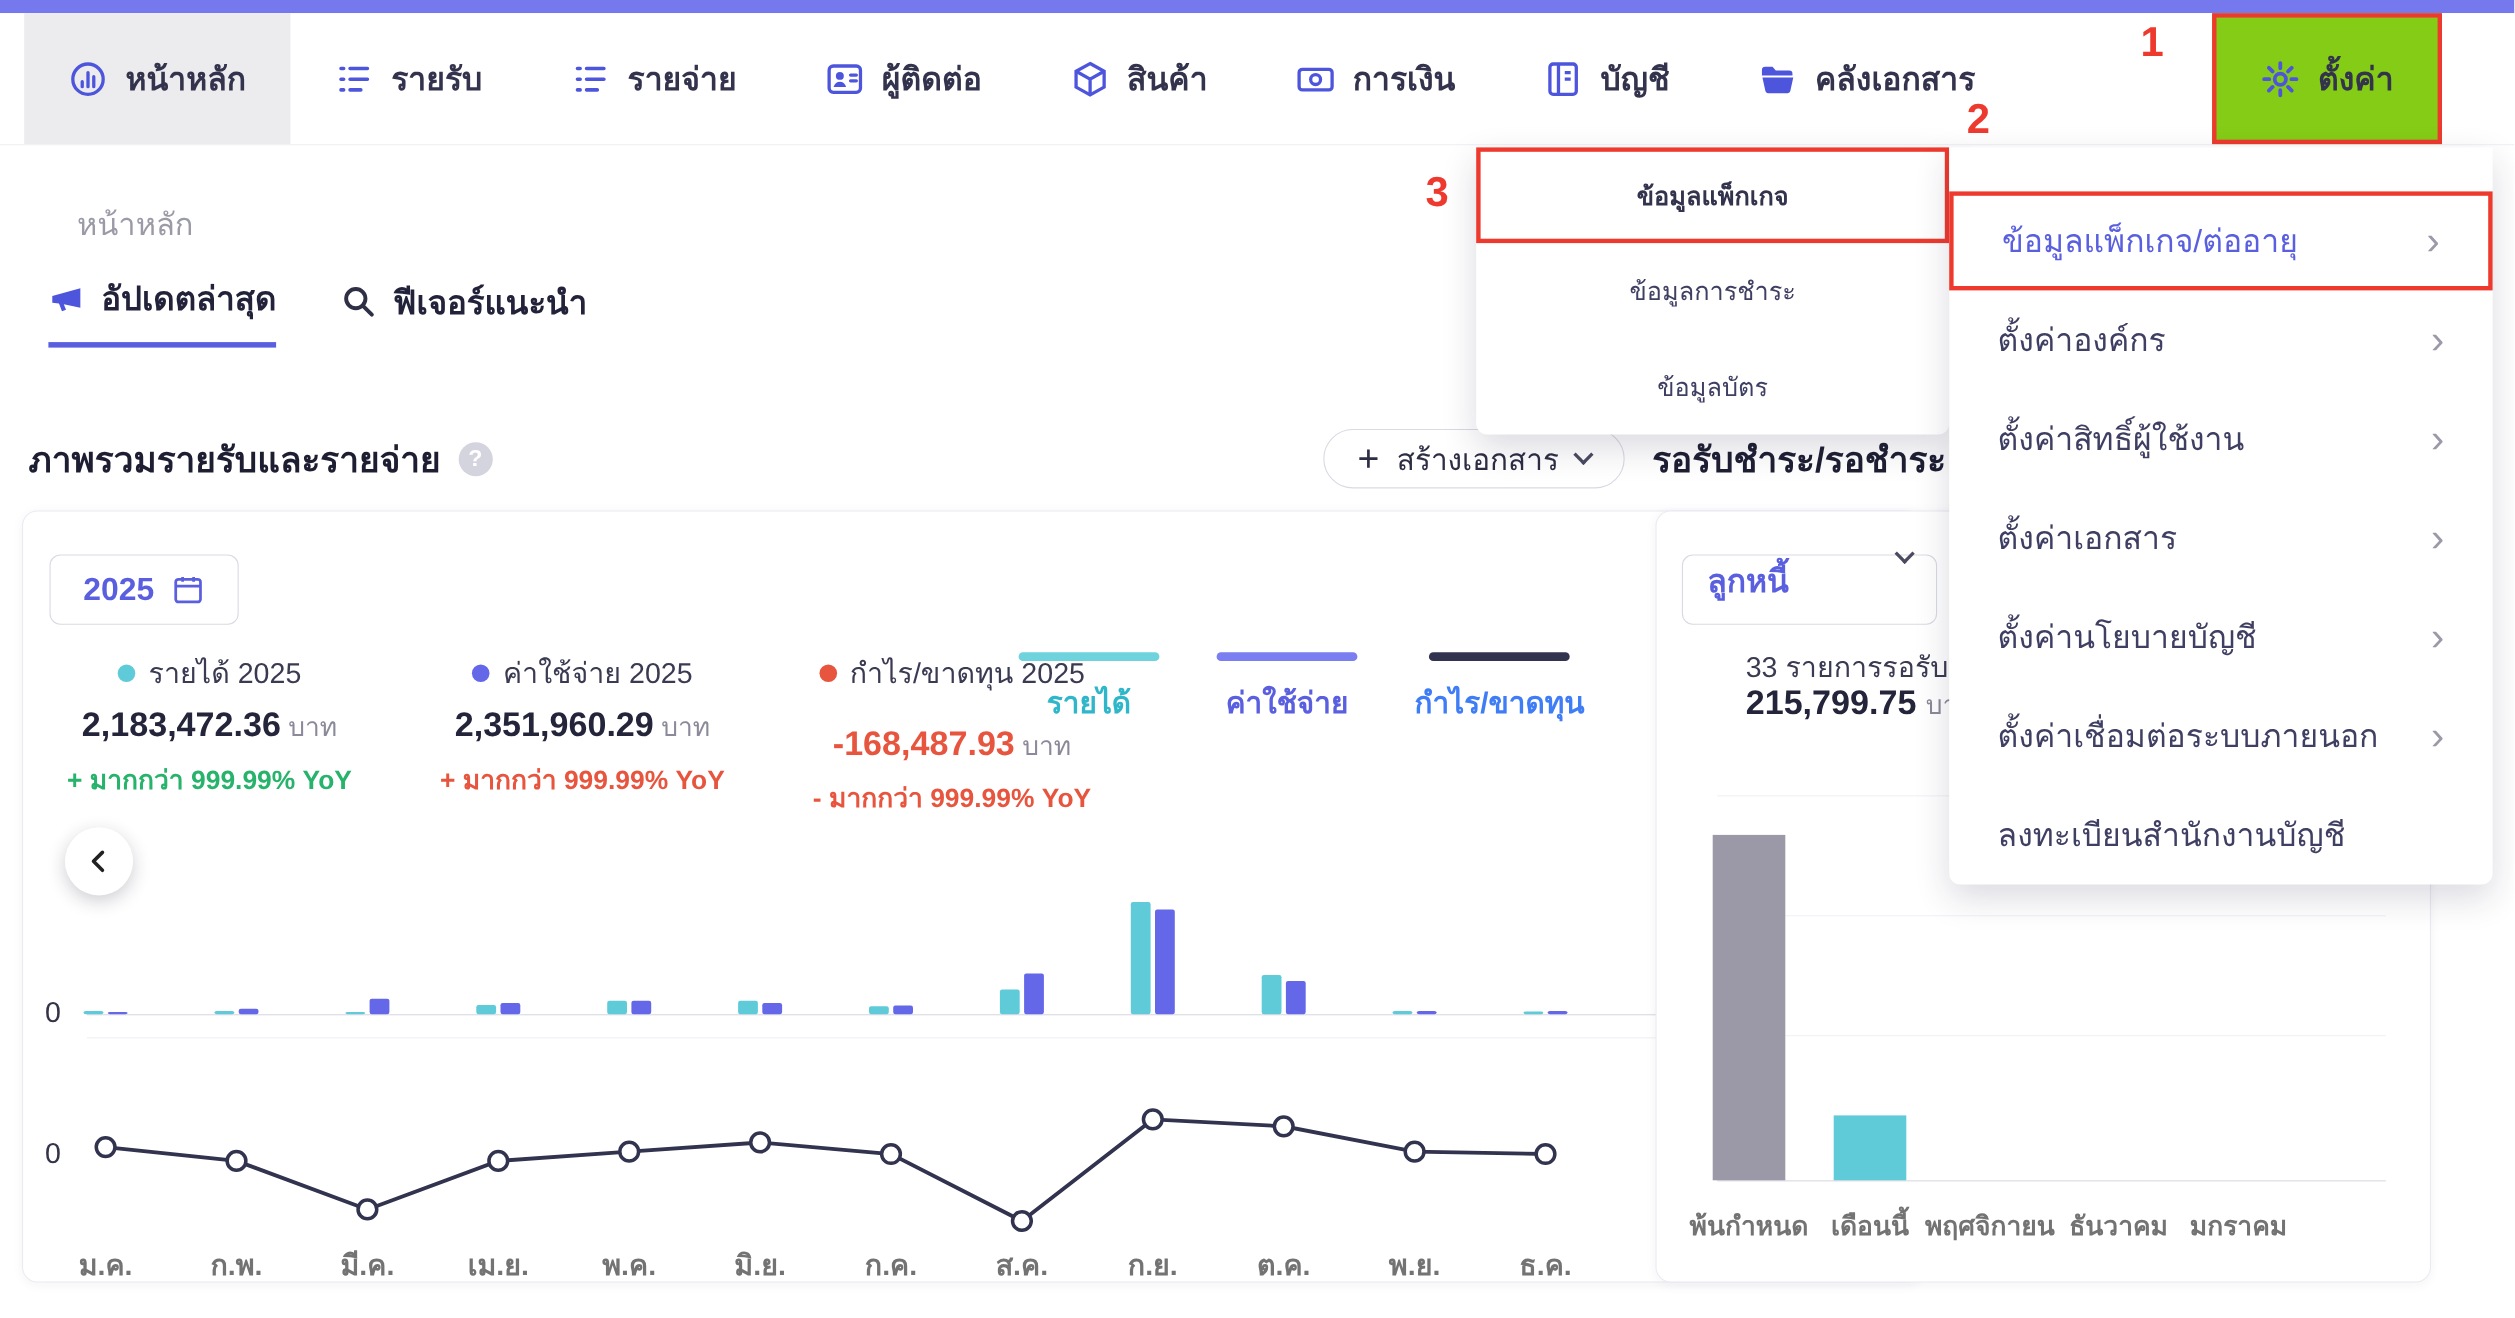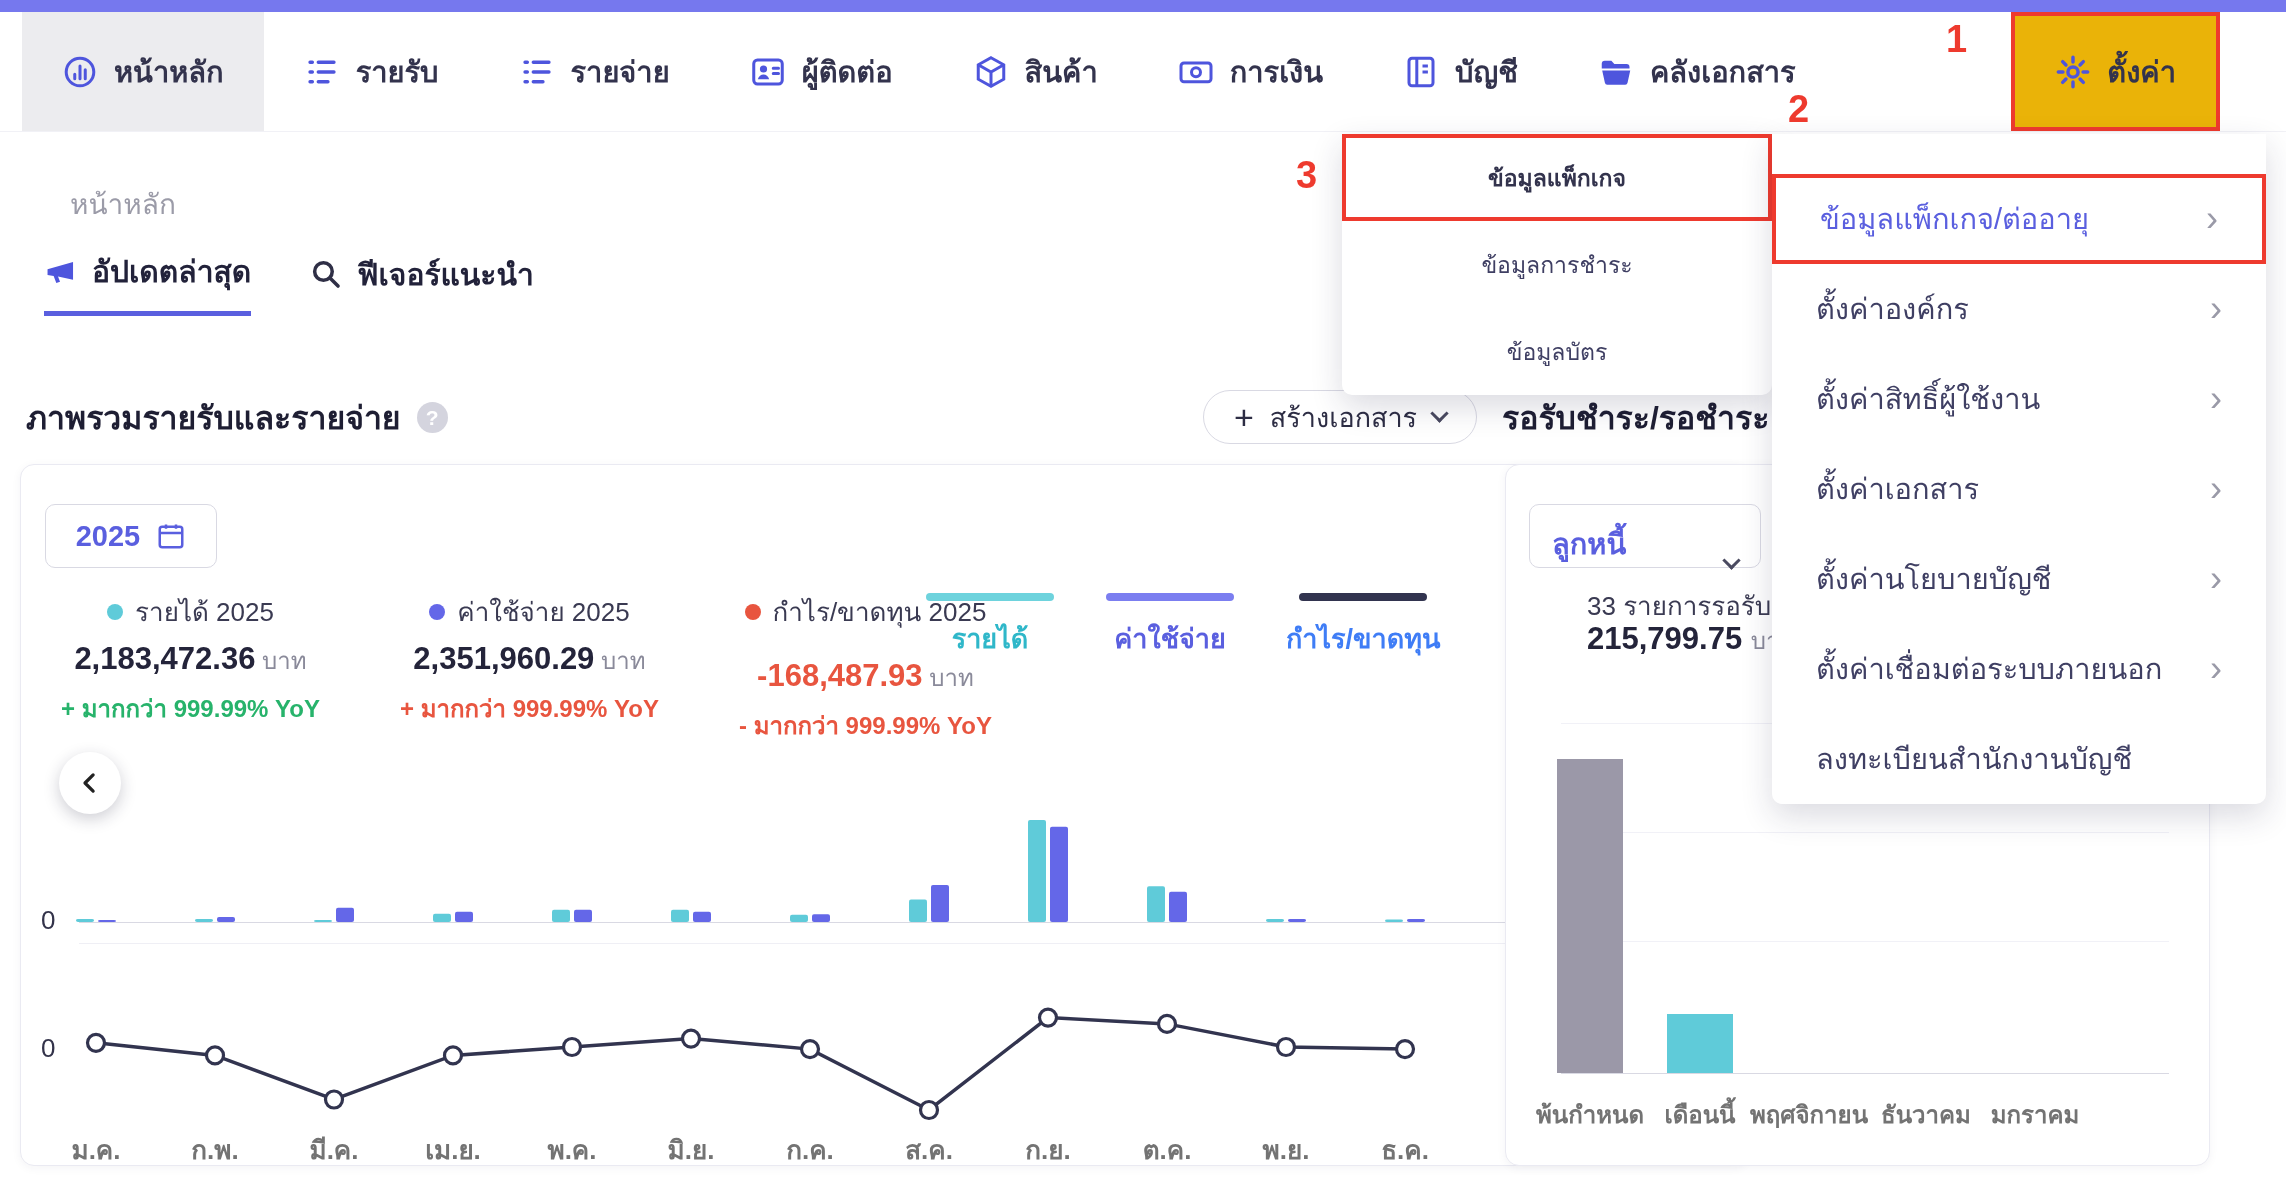--- a/index.html
+++ b/index.html
@@ -7,21 +7,21 @@
   #app { position:relative; width:2286px; height:1198px; background:#fff; overflow:hidden;
          font-family:"Liberation Sans", sans-serif; color:#2c2c44; }
 
   .topstrip { position:absolute; top:0; left:0; width:100%; height:12px; background:#7678ee; }
 
   .navbar { position:absolute; top:12px; left:0; right:0; height:120px; background:#fff;
             display:flex; align-items:stretch; padding-left:22px; border-bottom:1px solid #f1f1f6; }
   .nav-item { display:flex; align-items:center; gap:16px; padding:0 40px; font-size:29px; font-weight:600;
               color:#33334d; cursor:pointer; white-space:nowrap; }
   .nav-item.active { background:#ececef; }
-  .nav-item.red-frame { background:#eab308; border:4px solid #ee3a2e; margin-left:auto; margin-right:66px; }
+  .nav-item.red-frame { background:#84cc16; border:4px solid #ee3a2e; margin-left:auto; margin-right:66px; }
   .nav-icon { width:36px; height:36px; color:#4e55dd; display:inline-flex; flex:none; }
   .nav-icon svg, .tab-icon svg, .cal svg, .prev-icon svg { width:100%; height:100%; }
 
   .breadcrumb { position:absolute; left:70px; top:182px; font-size:28px; color:#9b9ba8; }
 
   .tabs { position:absolute; left:44px; top:248px; display:flex; gap:58px; }
   .tab { display:flex; align-items:center; gap:14px; font-size:30px; font-weight:700; color:#22223a;
          padding-bottom:16px; cursor:pointer; white-space:nowrap; }
   .tab.active { border-bottom:5px solid #5a5fdf; }
   .tab-icon { width:34px; height:34px; display:inline-flex; }
@@ -78,21 +78,21 @@
   .zero-line { left:20px; top:568px; }
 
   #barsSvg { position:absolute; left:0; top:295px; }
   #lineSvg { position:absolute; left:0; top:495px; }
   .gridline { position:absolute; height:1px; }
 
   .month-label, .cat-label { position:absolute; text-align:center; font-size:26px; color:#737373; font-weight:600; white-space:nowrap; }
   .cat-label { font-size:24px; }
 
   .debtor-select { position:absolute; left:23px; top:39px; width:232px; height:64px; border:1px solid #d9d9e3;
-                   border-radius:10px; background:#fff; display:flex; align-items:flex-end; justify-content:space-between;
+                   border-radius:10px; background:#fff; display:flex; align-items:flex-start; justify-content:space-between;
                    padding:0 22px; font-size:29px; font-weight:700; color:#5a5fdf; font-family:inherit; cursor:pointer; }
   .pending-count { position:absolute; left:81px; top:120px; font-size:26px; color:#3a3a52; white-space:nowrap; }
   .pending-amount { position:absolute; left:81px; top:156px; font-size:31px; font-weight:800; color:#24243a; white-space:nowrap; }
   .pending-amount .unit { font-size:24px; font-weight:400; color:#8a8a9a; }
   .pbar { position:absolute; width:66px; }
 
   .menu { position:absolute; background:#fff; box-shadow:0 12px 32px rgba(30,30,70,.16); z-index:10;
           border-radius:0 0 10px 10px; }
   .main-menu { left:1772px; top:134px; width:494px; }
   .sub-menu  { left:1342px; top:134px; width:430px; }

